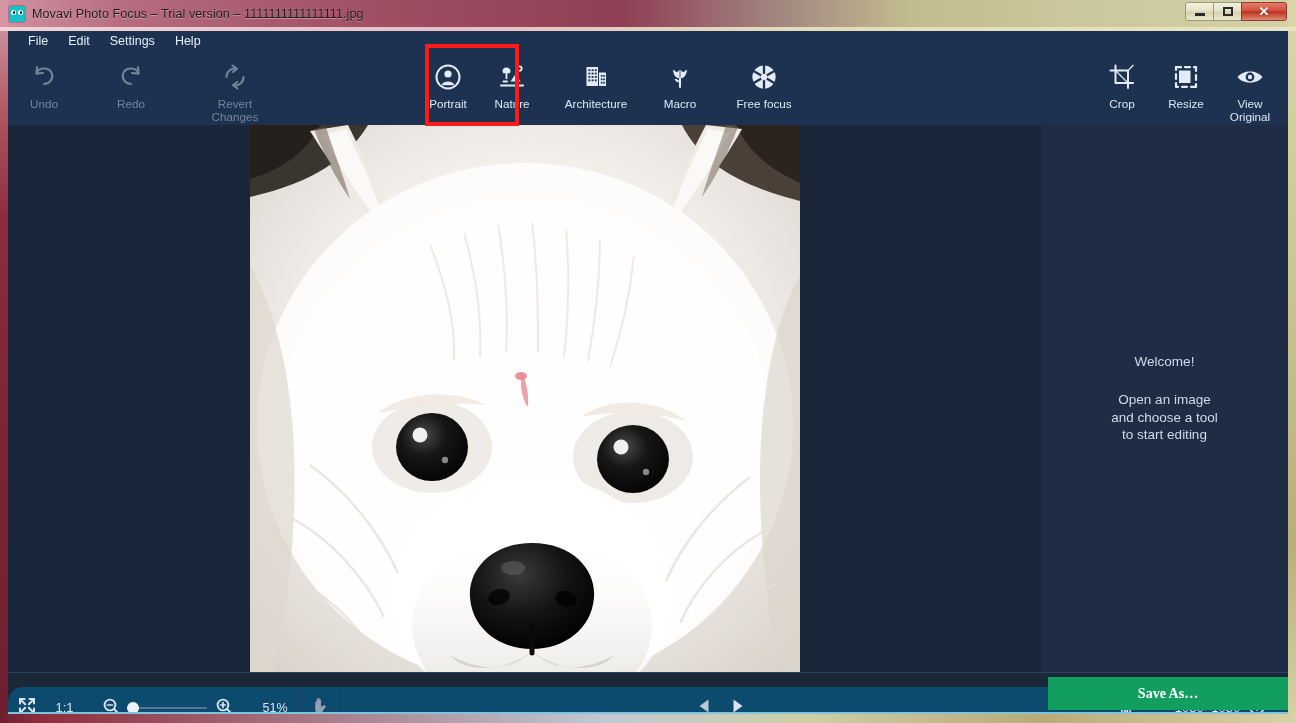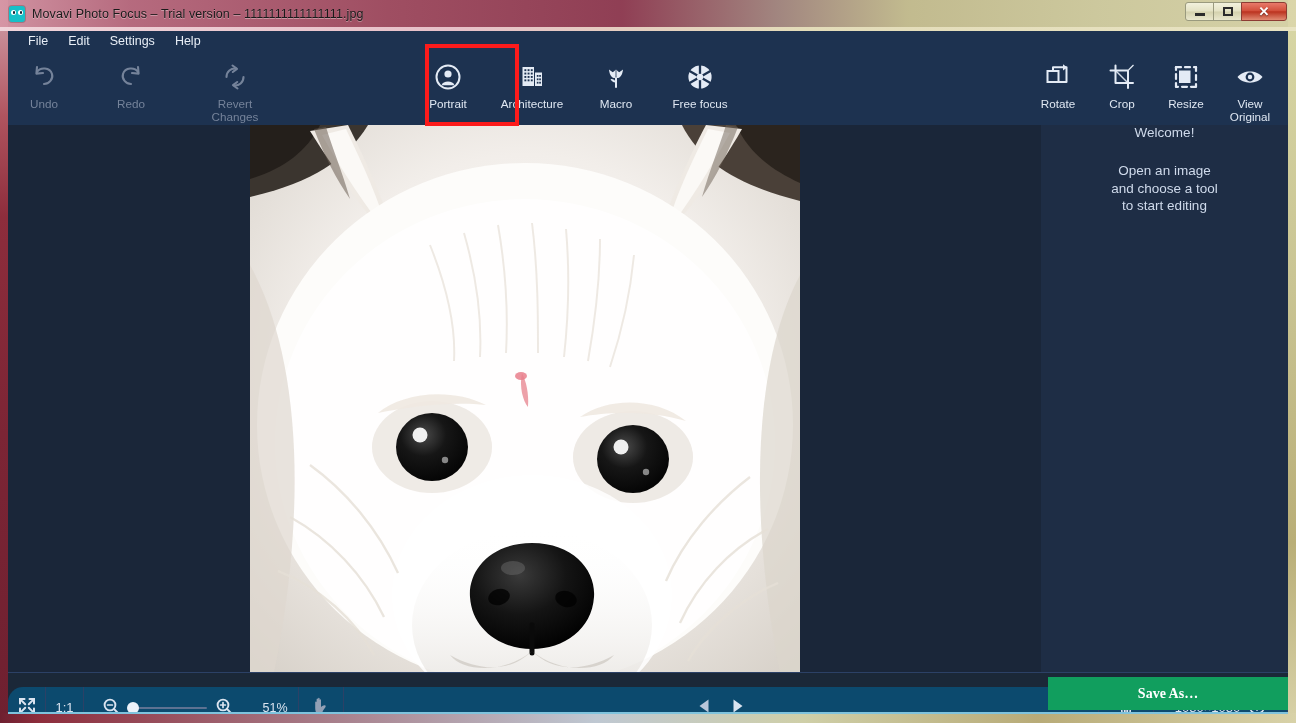--- a/index.html
+++ b/index.html
@@ -175,21 +175,21 @@
     overflow: hidden;
     background: #cfcac2;
   }
   .photo svg { display:block; width: 100%; height: 100%; }
 
   
   .rightpanel {
     position: absolute; left: 1041px; top: 125px; width: 247px; height: 548px;
     background: #1e2d45;
     z-index: 20;
-    display: flex; align-items: flex-start; justify-content: center;
+    display: flex; align-items: center; justify-content: center;
   }
   .welcome { text-align: center; color: #cfdaeb; }
   .welcome .w-title { font-size: 13.5px; margin-bottom: 22px; }
   .welcome .w-line { font-size: 13.5px; line-height: 17.5px; }
 
   
   .bottombar {
     position: absolute; left: 8px; top: 687px; width: 1280px; height: 41px;
     background: #0c4a6e;
     z-index: 30;
@@ -307,20 +307,32 @@
         <span class="ic">
           <svg width="28" height="28" viewBox="0 0 28 28">
             <circle cx="14" cy="14" r="11.5" fill="none" stroke="#e4ebf5" stroke-width="2"></circle>
             <circle cx="14" cy="11" r="3.6" fill="#e4ebf5"></circle>
             <path d="M7.6 22.2 C8.6 17.4, 19.4 17.4, 20.4 22.2 Z" fill="#e4ebf5"></path>
           </svg>
         </span>
         <span class="lbl">Portrait</span>
       </div>
 
+      <div class="tool w-small">
+        <span class="ic">
+          <svg width="30" height="28" viewBox="0 0 30 28">
+            <path d="M9.5 4.5 C13 4.5 14.6 8 12.6 10.2 L10.4 10.2 L10.4 16 L8.6 16 L8.6 10.2 L6.4 10.2 C4.4 8 6 4.5 9.5 4.5 Z" fill="#e4ebf5"></path>
+            <circle cx="22.5" cy="5.6" r="2.2" fill="none" stroke="#e4ebf5" stroke-width="1.8"></circle>
+            <path d="M18.5 11 L23.5 18.5 L13.5 18.5 Z" fill="#e4ebf5"></path>
+            <path d="M4 22.5 L26 22.5" stroke="#e4ebf5" stroke-width="2.2" stroke-linecap="round"></path>
+            <path d="M6.5 18.5 L10 18.5" stroke="#e4ebf5" stroke-width="2" stroke-linecap="round"></path>
+          </svg>
+        </span>
+        <span class="lbl">Nature</span>
+      </div>
 
       <div class="tool w-arch">
         <span class="ic">
           <svg width="28" height="28" viewBox="0 0 28 28">
             <rect x="4.5" y="4" width="11.5" height="19" fill="#e4ebf5"></rect>
             <rect x="17" y="9.5" width="7" height="13.5" fill="#e4ebf5"></rect>
             <g fill="#1d3250">
               <rect x="6.4" y="6.2" width="1.9" height="1.9"></rect>
                 <rect x="9.6" y="6.2" width="1.9" height="1.9"></rect>
                 <rect x="12.8" y="6.2" width="1.9" height="1.9"></rect>
@@ -371,30 +383,20 @@
             </g>
             <circle cx="14" cy="14" r="3.2" fill="#e4ebf5"></circle>
           </svg>
         </span>
         <span class="lbl">Free focus</span>
       </div>
     </div>
 
     <div class="tb-group right">
 
-      <div class="tool w-small">
-        <span class="ic">
-          <svg width="28" height="28" viewBox="0 0 28 28">
-            <rect x="3.5" y="8" width="11" height="11" fill="none" stroke="#e4ebf5" stroke-width="2"></rect>
-            <path d="M9 8 L9 4.2 L22.5 4.2 L22.5 19 L14.5 19" fill="none" stroke="#e4ebf5" stroke-width="2" stroke-linejoin="round"></path>
-            <path d="M19 1.2 L23.3 4.4 L19 7.4" fill="#e4ebf5"></path>
-          </svg>
-        </span>
-        <span class="lbl">Rotate</span>
-      </div>
 
       <div class="tool w-small">
         <span class="ic">
           <svg width="28" height="28" viewBox="0 0 28 28">
             <path d="M7.5 2.5 L7.5 20 L25 20" fill="none" stroke="#e4ebf5" stroke-width="2" stroke-linecap="round" stroke-linejoin="round"></path>
             <path d="M2.5 7.5 L20 7.5 L20 25" fill="none" stroke="#e4ebf5" stroke-width="2" stroke-linecap="round" stroke-linejoin="round"></path>
             <path d="M8 8 L20.5 20.5" stroke="#e4ebf5" stroke-width="1.4" opacity=".9"></path>
             <path d="M20.5 7 L25.5 2" stroke="#e4ebf5" stroke-width="1.3"></path>
           </svg>
         </span>

